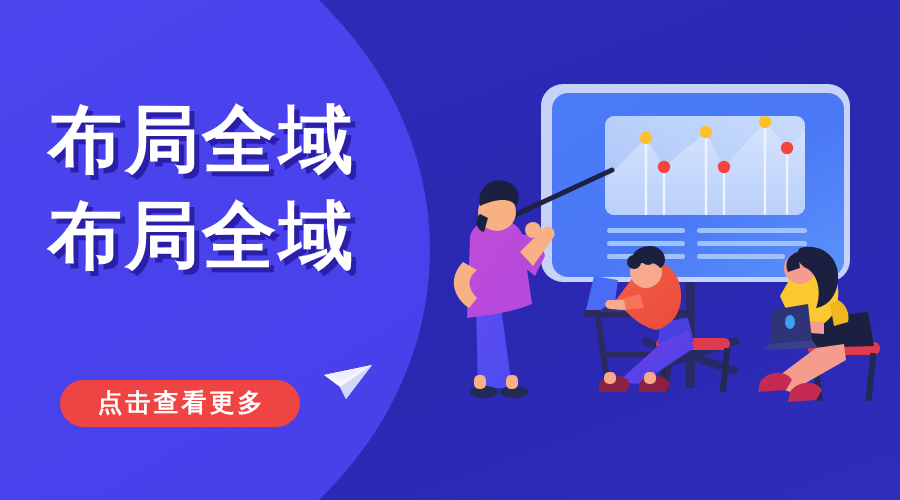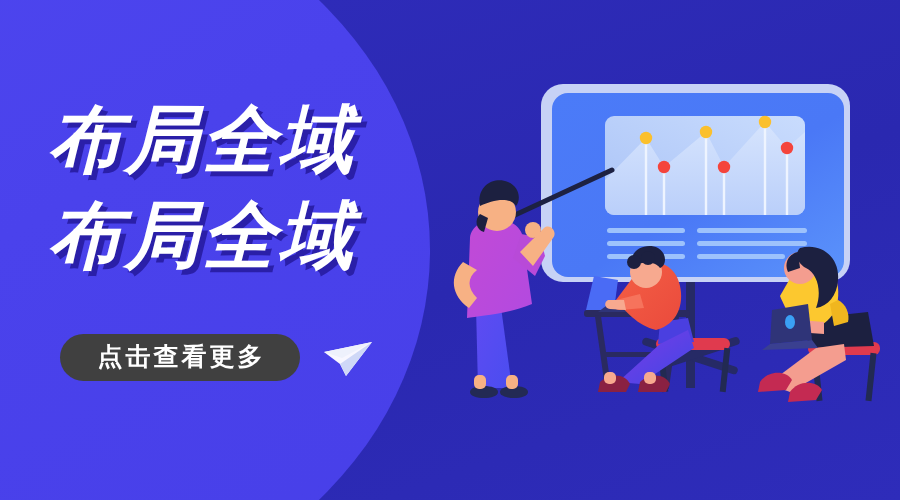--- a/index.html
+++ b/index.html
@@ -35,21 +35,20 @@
     border-radius: 50% / 50%;
     background: linear-gradient(150deg, #4f48f0 0%, #4a42ec 50%, #473fe8 100%);
   }
 
   
   .headline {
     position: absolute;
     left: 48px;
     top: 92px;
     z-index: 6;
-    font-style: italic;
   }
   .headline-line {
     font-size: 74px;
     line-height: 96px;
     font-weight: 700;
     color: #ffffff;
     letter-spacing: 3px;
     text-shadow: 5px 5px 0 #2a1fa8;
     white-space: nowrap;
   }
@@ -65,28 +64,29 @@
     gap: 20px;
   }
   .cta-button {
     display: flex;
     align-items: center;
     justify-content: center;
     width: 240px;
     height: 47px;
     border: none;
     border-radius: 24px;
-    background: #404040;
+    background: #ef4444;
     color: #ffffff;
     font-family: inherit;
     font-size: 25px;
     font-weight: 700;
     letter-spacing: 3px;
     cursor: pointer;
     padding: 0 0 2px 3px;
+    margin-top: 46px;
   }
   .plane-icon { width: 56px; height: 44px; display: block; }
 
   
   .illustration {
     position: absolute;
     left: 0;
     top: 0;
     width: 900px;
     height: 500px;

